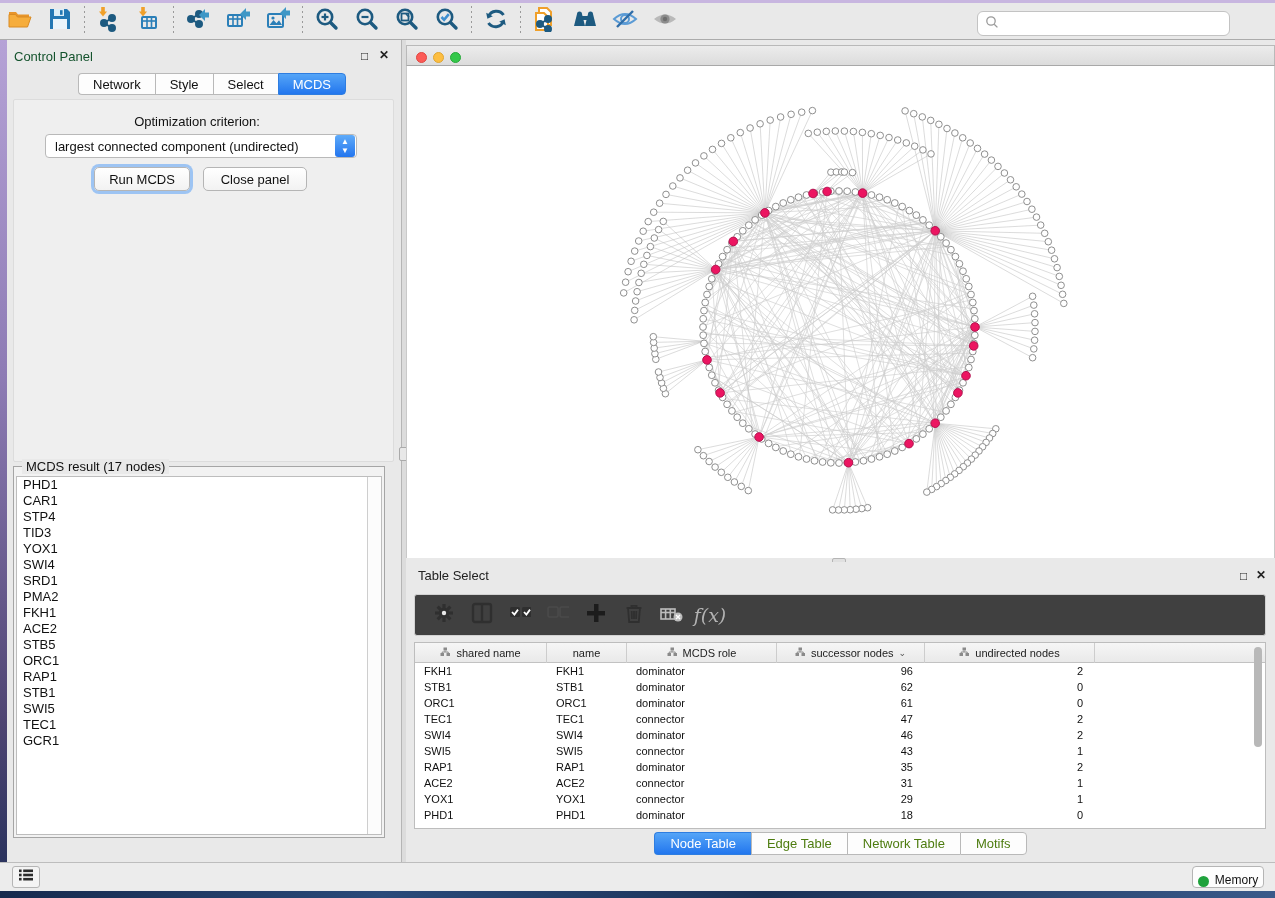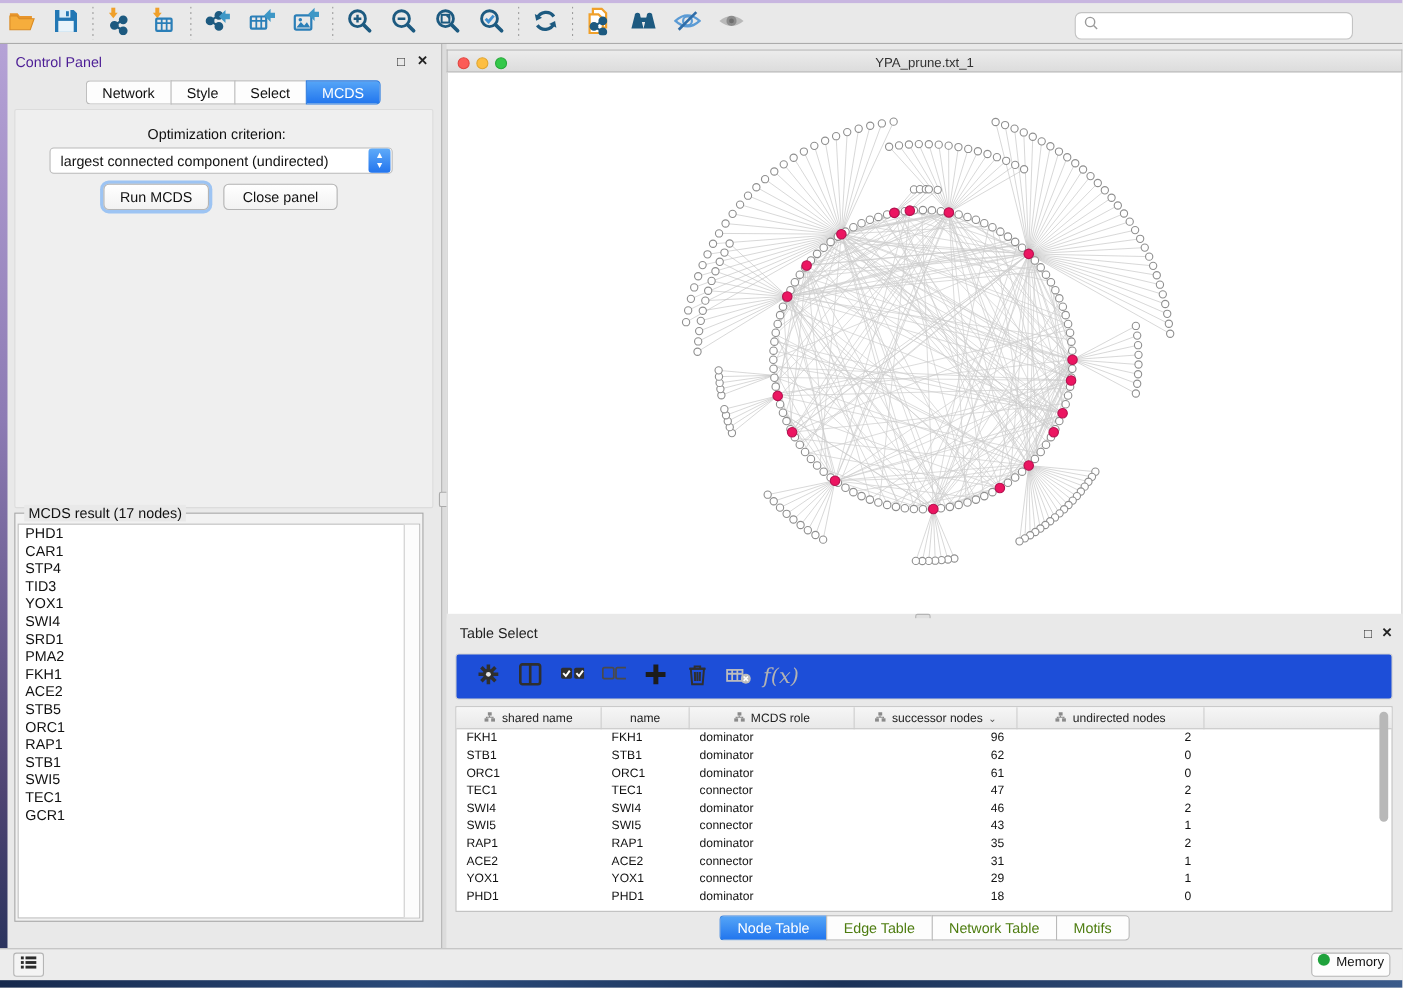--- a/index.html
+++ b/index.html
@@ -23,21 +23,21 @@
     background-image:linear-gradient(#9a9a9a 40%, rgba(0,0,0,0) 0%);
     background-size:1px 5px; }
   #search-wrap { position:absolute; left:977px; top:8px; width:253px; height:25px;
     background:#fff; border:1px solid #c3c3c3; border-radius:6px;
     display:flex; align-items:center; padding-left:7px; }
   #search-wrap input { border:none; outline:none; flex:1; font-size:12px; background:transparent;
     font-family:"Liberation Sans", sans-serif; }
 
   
   #control-panel { left:7px; top:40px; width:394px; height:822px; background:#e9e9e9; }
-  #cp-title { left:14px; top:49px; font-size:13px; color:#4c1d95; }
+  #cp-title { left:14px; top:49px; font-size:13px; color:#14532d; }
   .winbtn { font-size:12px; color:#222; cursor:default; }
   #cp-float { left:361px; top:49px; }
   #cp-close { left:379px; top:48px; font-weight:bold; }
   #cp-tabs { left:78px; top:73px; height:22px; display:flex; }
   .cp-tab { height:22px; padding:0 14px; font-size:13px; display:flex; align-items:center;
     background:#fdfdfd; border:1px solid #b9b9b9; border-right:none; color:#111; }
   .cp-tab:first-child { border-radius:4px 0 0 4px; }
   .cp-tab:last-child  { border-radius:0 4px 4px 0; border-right:1px solid #b9b9b9; }
   .cp-tab.active { background:linear-gradient(#55a5f7,#2276ee); color:#fff; border-color:#2e7de0; }
   #cp-inset { left:13px; top:99px; width:381px; height:363px; background:#efefef;
@@ -77,21 +77,21 @@
   #vsplit-handle { left:399px; top:447px; width:9px; height:14px; background:#e8e8e8;
     border:1px solid #aaa; border-radius:2px; }
   #hsplit-handle { left:832px; top:558px; width:14px; height:7px; background:#e0e0e0;
     border:1px solid #b5b5b5; border-radius:2px; }
 
   
   #table-panel { left:406px; top:562px; width:869px; height:300px; background:#e9e9e9; }
   #tp-title { left:418px; top:568px; font-size:13px; color:#222; }
   #tp-float { left:1240px; top:569px; }
   #tp-close { left:1256px; top:568px; font-weight:bold; }
-  #tp-toolbar { left:414px; top:594px; width:852px; height:42px; background:#1d4ed8;
+  #tp-toolbar { left:414px; top:594px; width:852px; height:42px; background:#404040;
     border:1px solid #d2d2d2; border-radius:3px; display:flex; align-items:center; padding-left:10px; }
   .tpt-btn { width:38px; height:34px; display:flex; align-items:center; justify-content:center; }
   .fx { font-family:"DejaVu Serif", serif; font-style:italic; font-size:19px; color:#b3b3b3; }
 
   #node-table { left:414px; top:642px; width:852px; height:187px; background:#fff;
     border:1px solid #bdbdbd; }
   .tgrid { display:grid; grid-template-columns:132px 80px 150px 148px 170px 1fr; }
   #nt-header { background:linear-gradient(#f6f6f6,#e9e9e9); border-bottom:1px solid #c2c2c2; height:20px; }
   .hcell { display:flex; align-items:center; justify-content:center; gap:5px;
     font-size:11px; color:#222; border-right:1px solid #cdcdcd; height:20px; }
@@ -109,21 +109,21 @@
   .b-tab:first-child { border-radius:4px 0 0 4px; }
   .b-tab:last-child { border-radius:0 4px 4px 0; border-right:1px solid #b9b9b9; }
   .b-tab.active { background:linear-gradient(#55a5f7,#2276ee); color:#fff; border-color:#2e7de0; }
 
   
   #status-bar { left:0; top:862px; width:1275px; height:29px; background:#ececec;
     border-top:1px solid #bdbdbd; }
   #log-btn { left:12px; top:866px; width:28px; height:22px; background:#f4f4f4;
     border:1px solid #b5b5b5; border-radius:3px; display:flex; align-items:center; justify-content:center; }
   #memory-btn { left:1192px; top:866px; width:72px; height:22px; background:#fdfdfd;
-    border:1px solid #b5b5b5; border-radius:4px; display:flex; align-items:flex-start;
+    border:1px solid #b5b5b5; border-radius:4px; display:flex; align-items:flex-end;
     justify-content:center; gap:6px; font-size:12px; color:#111; }
   #memory-dot { width:11px; height:11px; border-radius:50%; }
 </style>
 </head>
 <body>
 
 <div id="screen">
 
   <div class="abs" id="desk-top"></div>
 
@@ -351,21 +351,20 @@
   <div class="abs" id="mcds-scroll"></div>
   <div class="abs" id="mcds-legend">MCDS result (17 nodes)</div>
 
   <div class="abs" id="vsplit"></div>
   <div class="abs" id="vsplit-handle"></div>
 
   <div class="abs" id="net-titlebar">
     <span class="light" style="left:9px;background:#fc5b57;border:1px solid #e14640;"></span>
     <span class="light" style="left:26px;background:#fdbe41;border:1px solid #e0a631;"></span>
     <span class="light" style="left:43px;background:#34c84a;border:1px solid #27a83a;"></span>
-    <div id="net-title">YPA_prune.txt_1</div>
   </div>
   <div class="abs" id="net-view">
     <svg id="graph-svg" width="867" height="490" viewBox="0 0 867 490">
         <g stroke="#8a8a8a" stroke-width="0.65" opacity="0.42">
           <line x1="308.7" y1="203.5" x2="423.7" y2="125.3"></line>
           <line x1="308.7" y1="203.5" x2="454.4" y2="126.9"></line>
           <line x1="308.7" y1="203.5" x2="512.9" y2="151.6"></line>
           <line x1="308.7" y1="203.5" x2="310.8" y2="199.2"></line>
           <line x1="308.7" y1="203.5" x2="461.5" y2="393.8"></line>
           <line x1="308.7" y1="203.5" x2="354.4" y2="372.7"></line>

